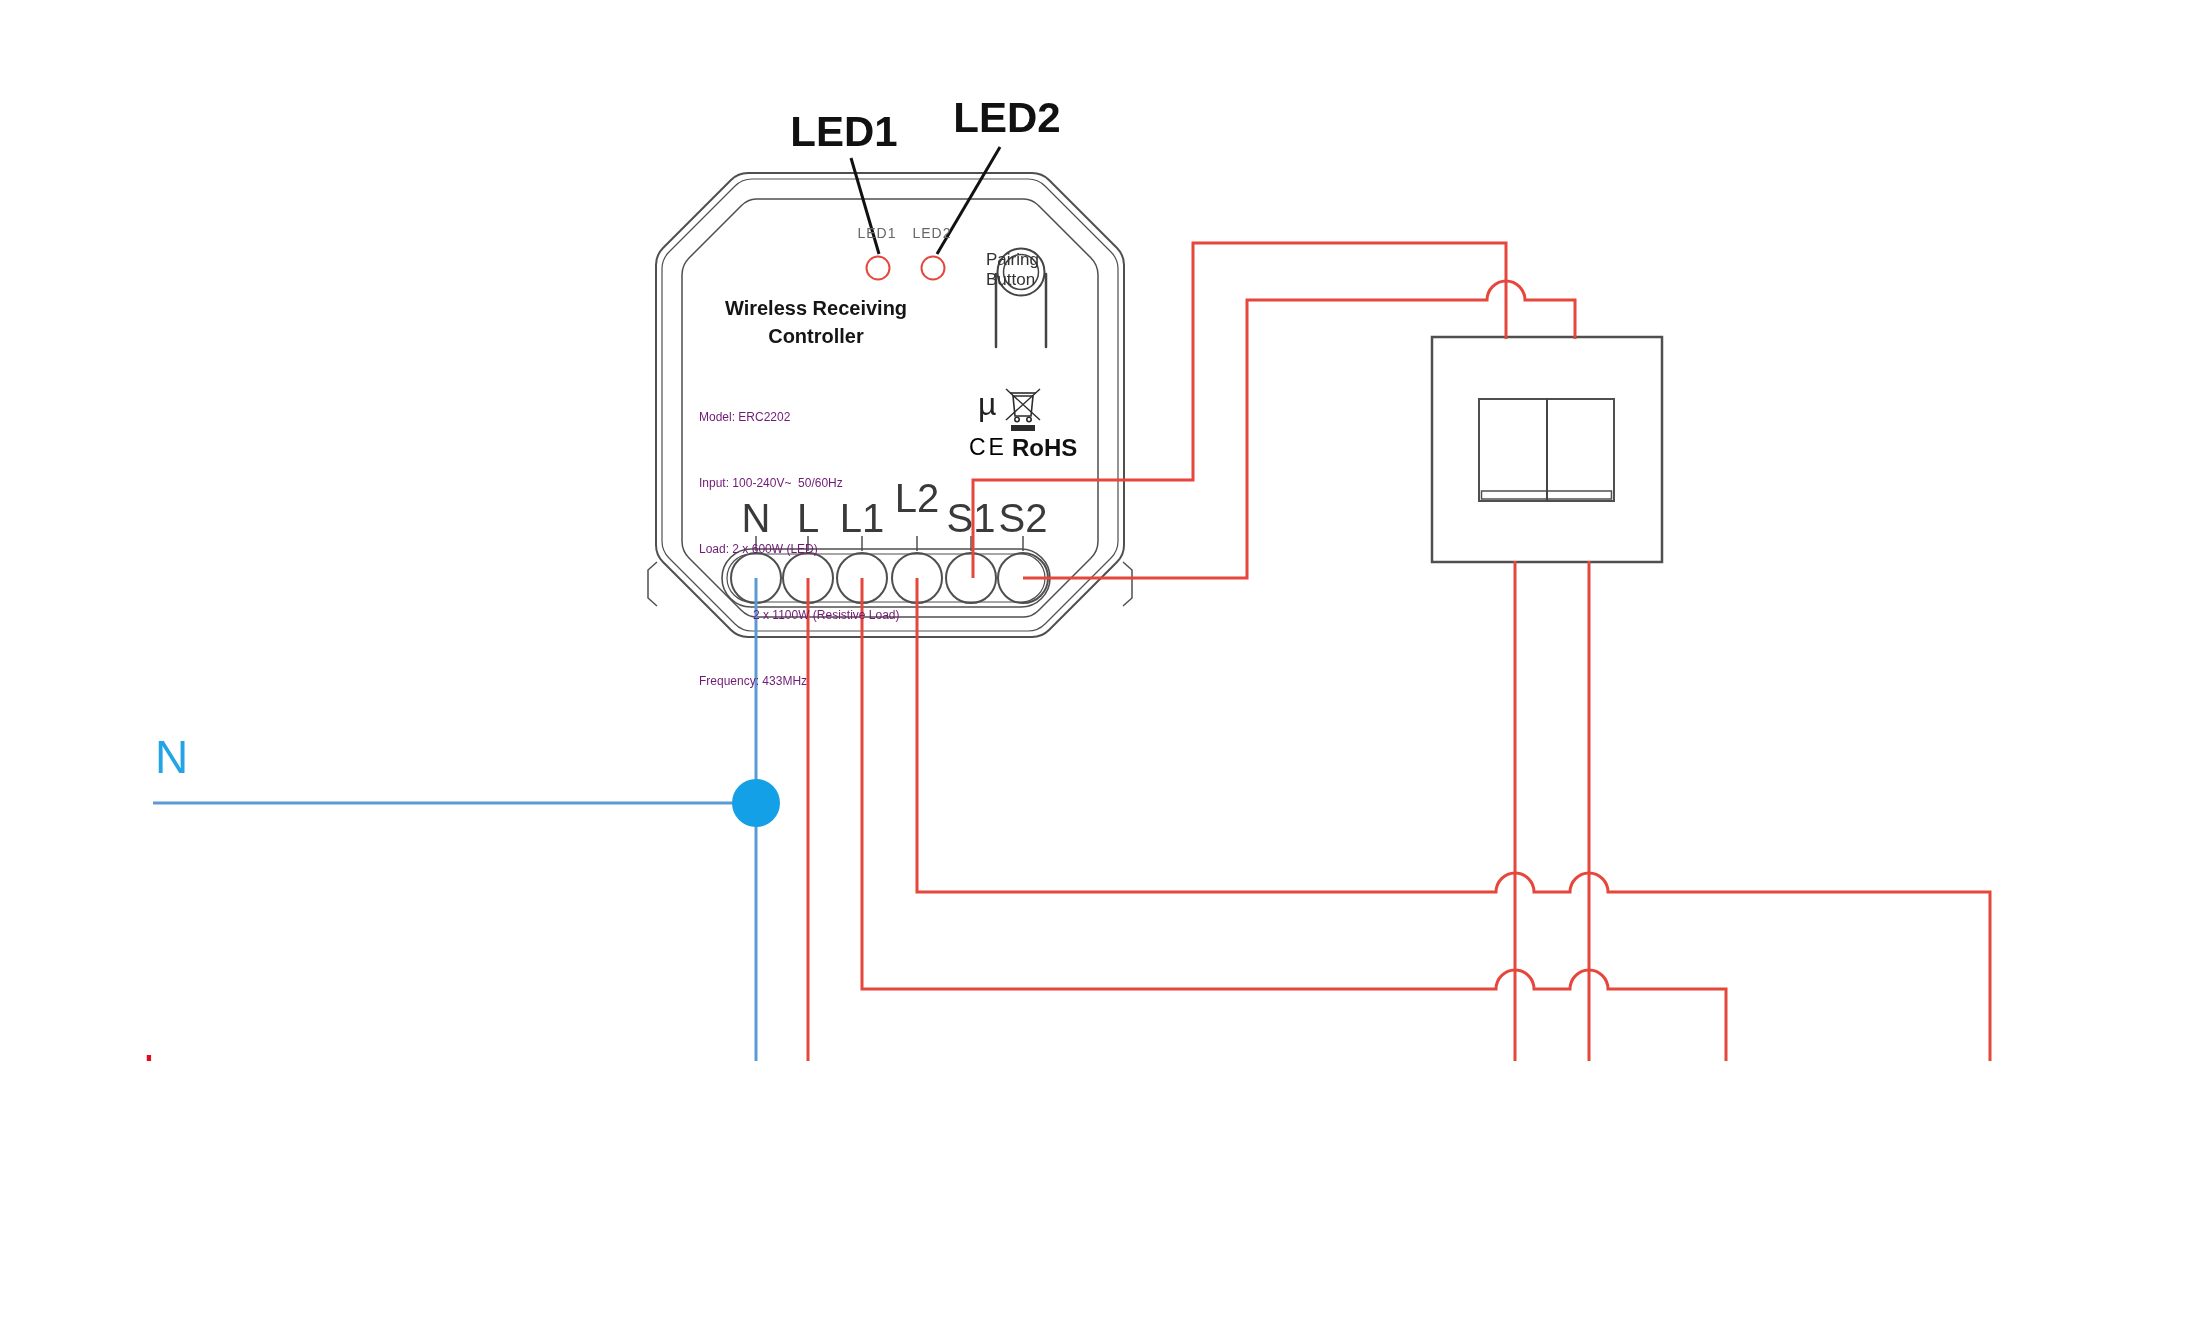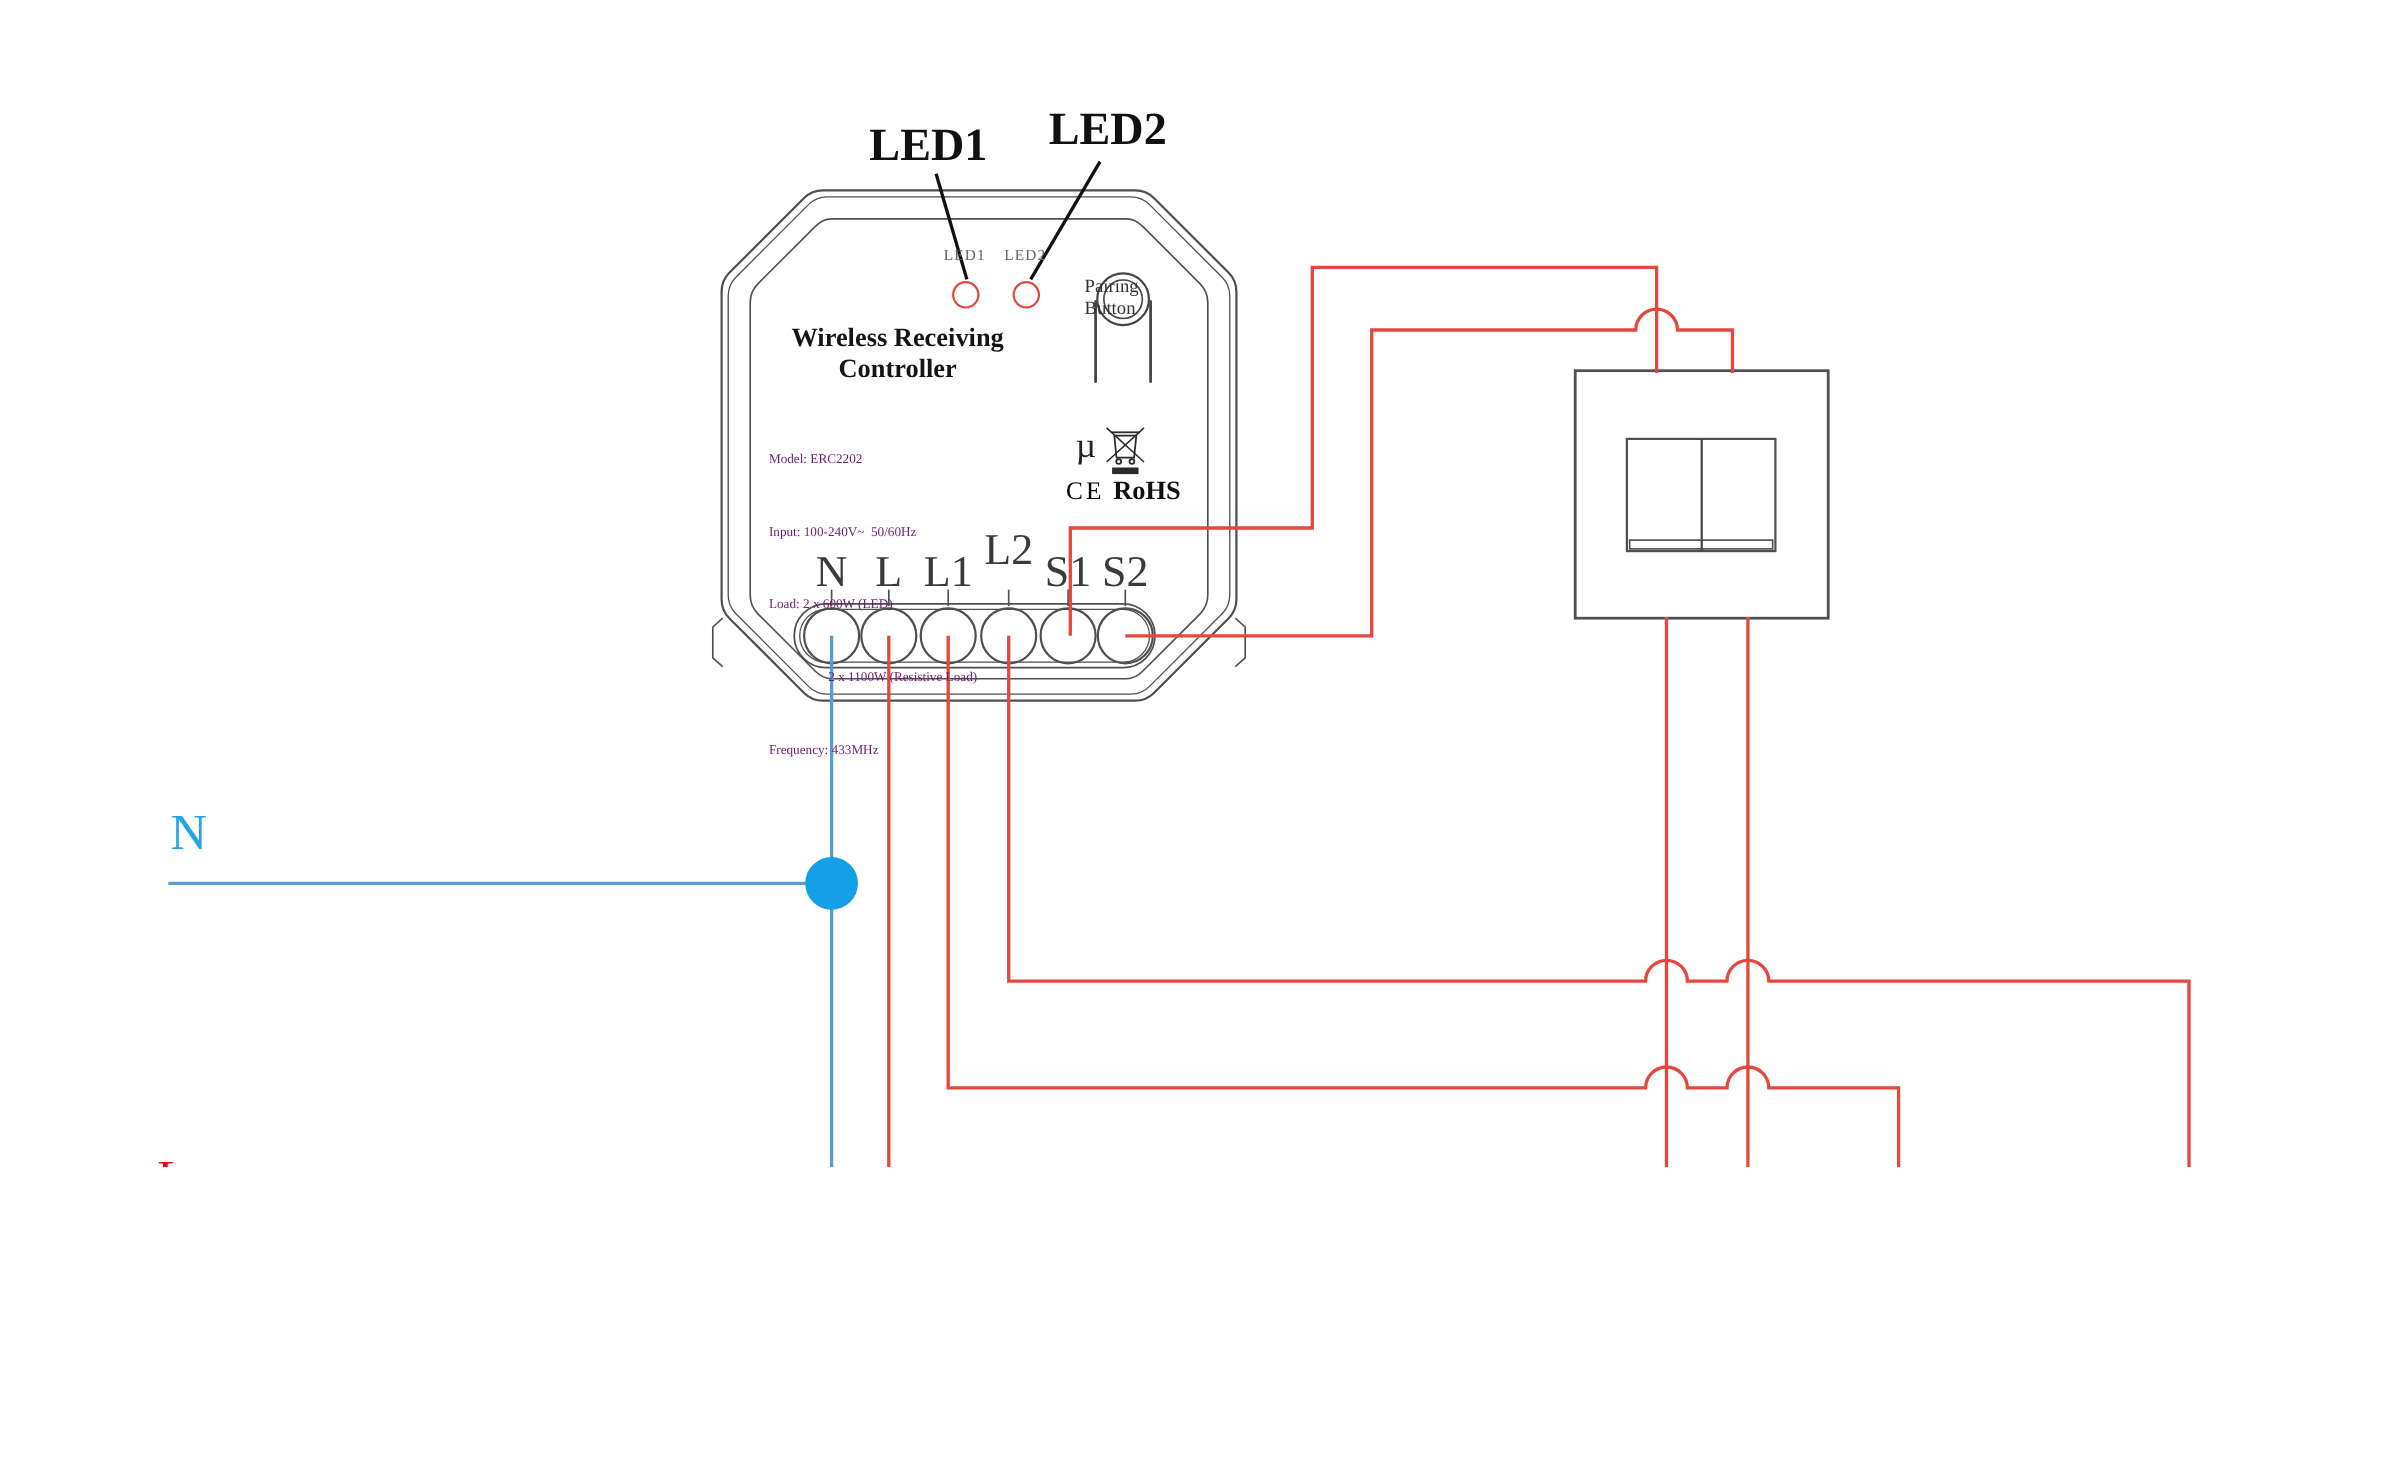--- a/index.html
+++ b/index.html
@@ -1,24 +1,24 @@
 <!DOCTYPE html>
 <html><head>
 <meta charset="utf-8">
 <style>
   html,body{margin:0;padding:0;background:#fff;}
   .stage{position:relative;width:2187px;height:1061px;background:#ffffff;overflow:hidden;
-         font-family:Liberation Serif, serif;}
+         font-family:Liberation Sans, sans-serif;}
   .stage svg{position:absolute;left:0;top:0;}
   .abs{position:absolute;}
   .ctr{transform:translateX(-50%);}
   .callout{font-weight:bold;font-size:42px;color:#111;letter-spacing:0px;}
   .small-led{font-size:14px;color:#666;letter-spacing:1px;}
   .pairing{font-size:17px;line-height:20px;color:#333;}
-  .title{font-weight:bold;font-size:24px;line-height:28px;color:#151515;text-align:center;white-space:nowrap;}
+  .title{font-weight:bold;font-size:20px;line-height:28px;color:#151515;text-align:center;white-space:nowrap;}
   .specs{font-size:12px;line-height:22px;color:#701a75;white-space:pre;}
   .specs .indent{padding-left:54px;}
   .term-label{font-size:40px;color:#3a3a3a;white-space:nowrap;}
   .src-label{font-size:46px;font-weight:500;}
   .mu{font-size:32px;color:#222;}
   .ce{font-size:23px;letter-spacing:3px;color:#000000;font-weight:500;}
   .rohs{font-size:24px;font-weight:bold;color:#111;}
   .ink{stroke:#4f4f4f;fill:none;}
   .wire{fill:none;stroke-width:3;}
   .lampink{stroke:#3d3d3d;fill:none;}

